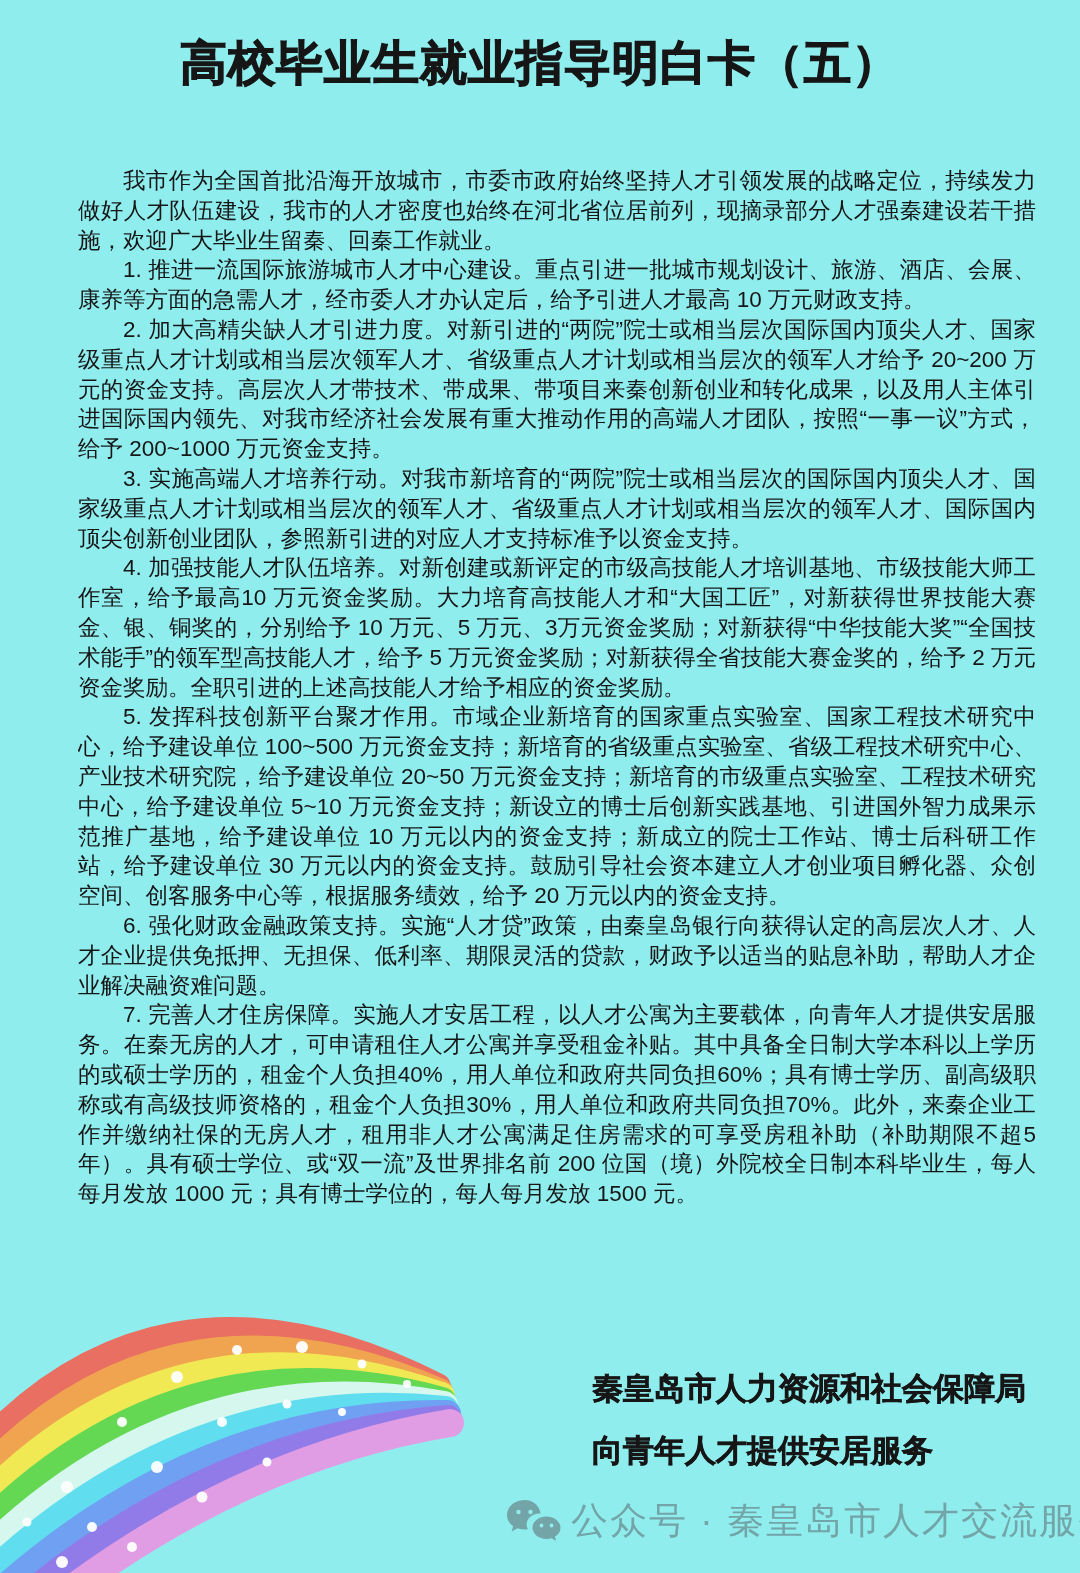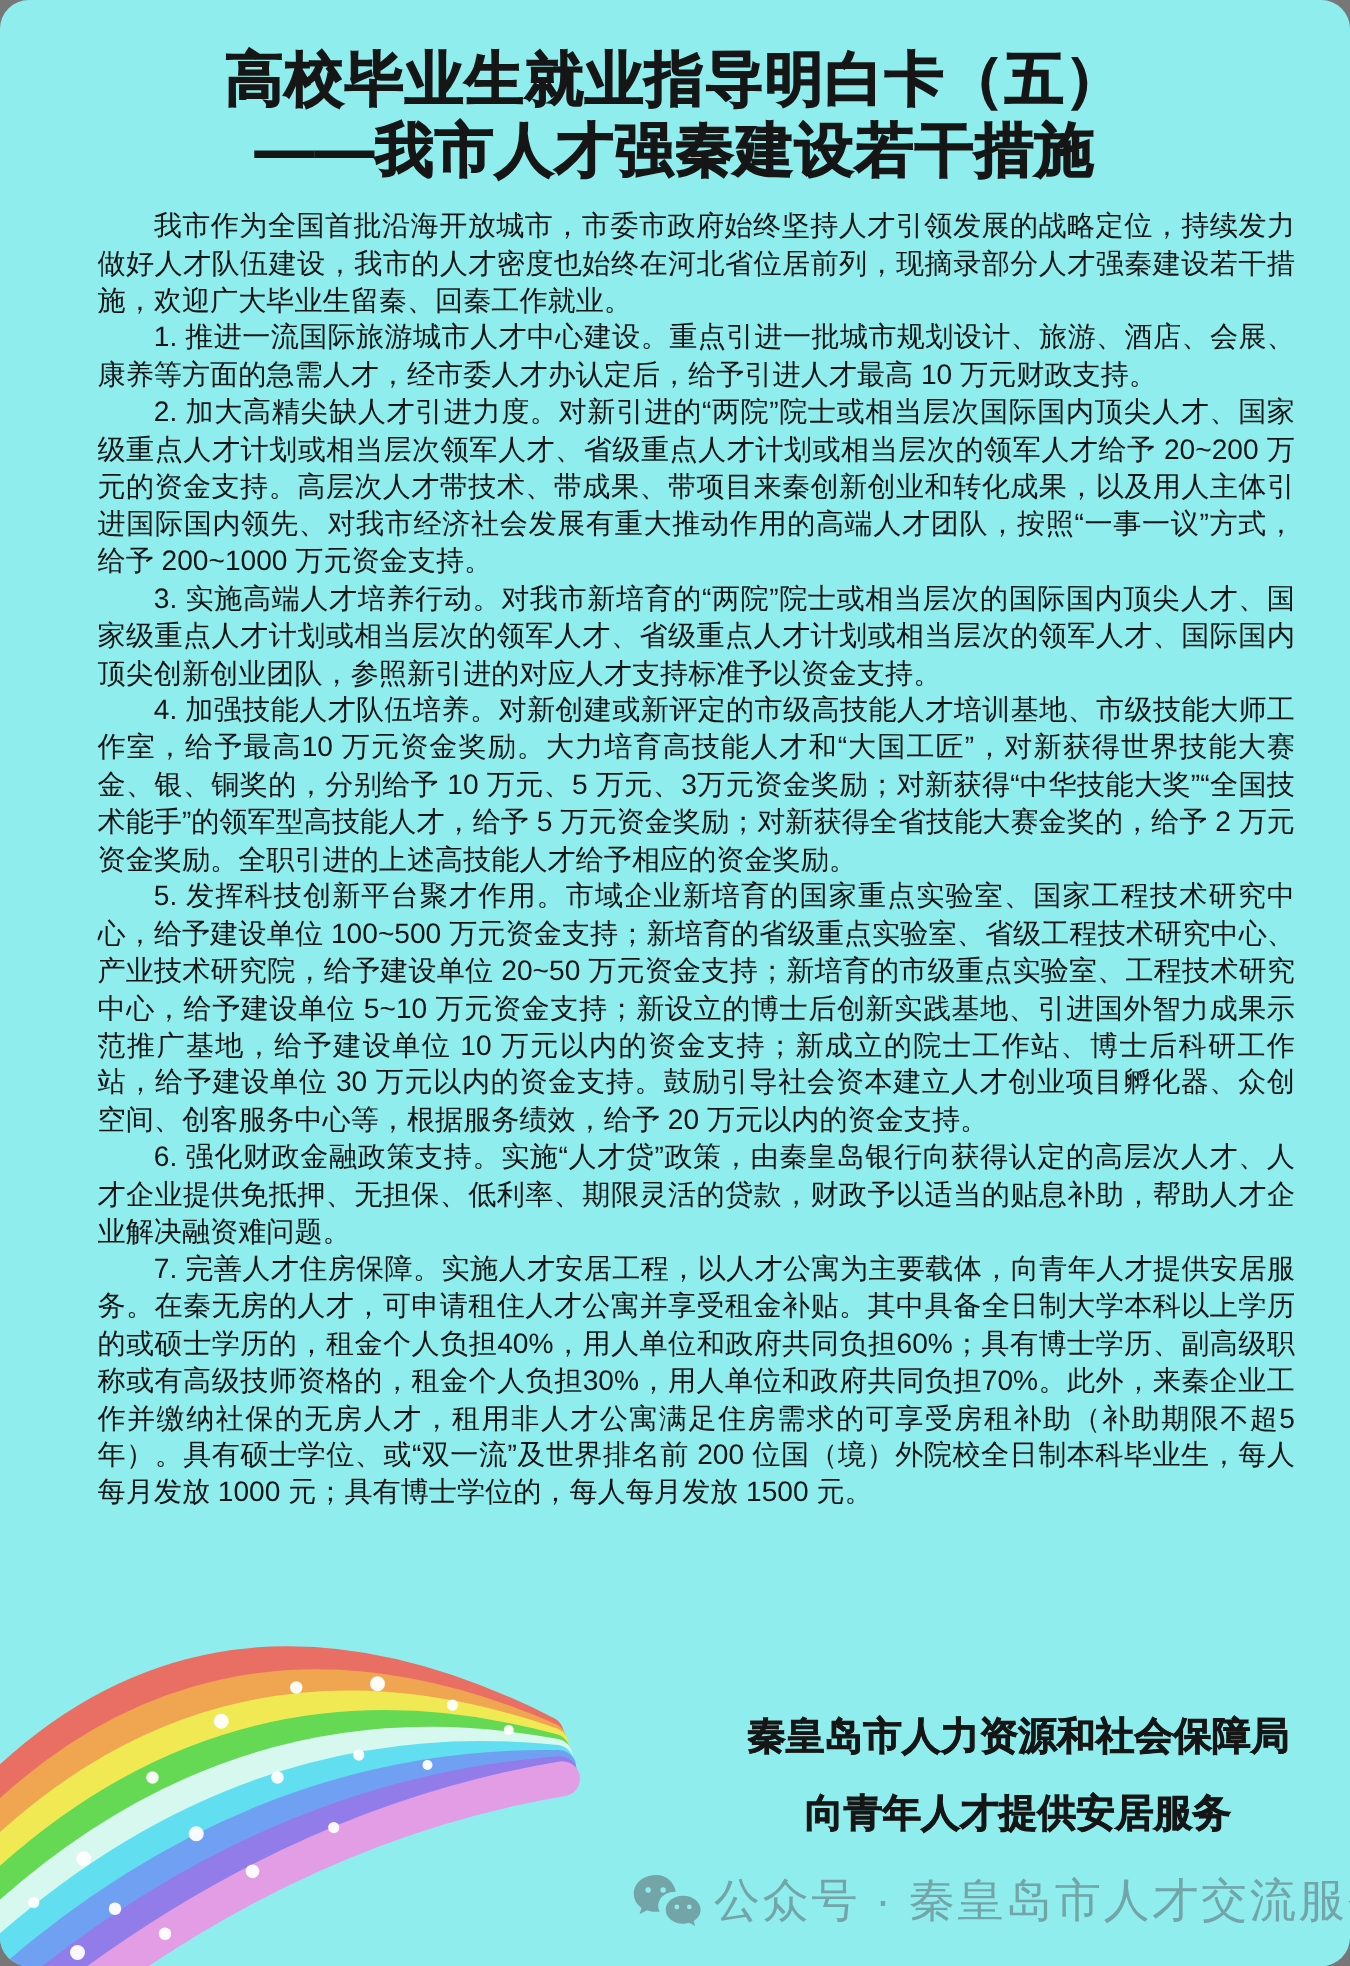--- a/index.html
+++ b/index.html
@@ -10,21 +10,20 @@
   html,body{margin:0;padding:0;}
   body{background:#777;}
   .page{
     position:relative;
     width:1080px;height:1573px;
     margin:0 auto;
     background:var(--bg);
     overflow:hidden;
     font-family:"Liberation Sans","DejaVu Sans",sans-serif;
     color:var(--ink);
-    border-radius:23px;
   }
   .title{
     position:absolute;
     top:34px;left:0;right:0;
     text-align:center;
     font-weight:bold;
     font-size:47px;
     line-height:57px;
     letter-spacing:1px;
     color:var(--ink);
@@ -46,21 +45,20 @@
   }
   .rainbow{
     position:absolute;
     left:-28px;top:1292px;
     width:505px;height:281px;
   }
   .footer{
     position:absolute;
     top:1358px;left:592px;
     width:445px;
-    text-align:center;
     font-weight:bold;
     font-size:31px;
     line-height:62px;
     color:var(--ink);
     -webkit-text-stroke:0.6px var(--ink);
   }
   .watermark{
     position:absolute;
     top:1496px;left:505px;
     display:flex;
@@ -74,21 +72,20 @@
   }
   .watermark svg{flex:0 0 auto;}
 </style>
 </head>
 <body>
 
 <div class="page">
 
   <div class="title">
     <div>高校毕业生就业指导明白卡（五）</div>
-    <div>——我市人才强秦建设若干措施</div>
   </div>
 
   <div class="body-text">
     <p>我市作为全国首批沿海开放城市，市委市政府始终坚持人才引领发展的战略定位，持续发力做好人才队伍建设，我市的人才密度也始终在河北省位居前列，现摘录部分人才强秦建设若干措施，欢迎广大毕业生留秦、回秦工作就业。</p>
     <p>1. 推进一流国际旅游城市人才中心建设。重点引进一批城市规划设计、旅游、酒店、会展、康养等方面的急需人才，经市委人才办认定后，给予引进人才最高 10 万元财政支持。</p>
     <p>2. 加大高精尖缺人才引进力度。对新引进的“两院”院士或相当层次国际国内顶尖人才、国家级重点人才计划或相当层次领军人才、省级重点人才计划或相当层次的领军人才给予 20~200 万元的资金支持。高层次人才带技术、带成果、带项目来秦创新创业和转化成果，以及用人主体引进国际国内领先、对我市经济社会发展有重大推动作用的高端人才团队，按照“一事一议”方式，给予 200~1000 万元资金支持。</p>
     <p>3. 实施高端人才培养行动。对我市新培育的“两院”院士或相当层次的国际国内顶尖人才、国家级重点人才计划或相当层次的领军人才、省级重点人才计划或相当层次的领军人才、国际国内顶尖创新创业团队，参照新引进的对应人才支持标准予以资金支持。</p>
     <p>4. 加强技能人才队伍培养。对新创建或新评定的市级高技能人才培训基地、市级技能大师工作室，给予最高10 万元资金奖励。大力培育高技能人才和“大国工匠”，对新获得世界技能大赛金、银、铜奖的，分别给予 10 万元、5 万元、3万元资金奖励；对新获得“中华技能大奖”“全国技术能手”的领军型高技能人才，给予 5 万元资金奖励；对新获得全省技能大赛金奖的，给予 2 万元资金奖励。全职引进的上述高技能人才给予相应的资金奖励。</p>
     <p>5. 发挥科技创新平台聚才作用。市域企业新培育的国家重点实验室、国家工程技术研究中心，给予建设单位 100~500 万元资金支持；新培育的省级重点实验室、省级工程技术研究中心、产业技术研究院，给予建设单位 20~50 万元资金支持；新培育的市级重点实验室、工程技术研究中心，给予建设单位 5~10 万元资金支持；新设立的博士后创新实践基地、引进国外智力成果示范推广基地，给予建设单位 10 万元以内的资金支持；新成立的院士工作站、博士后科研工作站，给予建设单位 30 万元以内的资金支持。鼓励引导社会资本建立人才创业项目孵化器、众创空间、创客服务中心等，根据服务绩效，给予 20 万元以内的资金支持。</p>
     <p>6. 强化财政金融政策支持。实施“人才贷”政策，由秦皇岛银行向获得认定的高层次人才、人才企业提供免抵押、无担保、低利率、期限灵活的贷款，财政予以适当的贴息补助，帮助人才企业解决融资难问题。</p>

